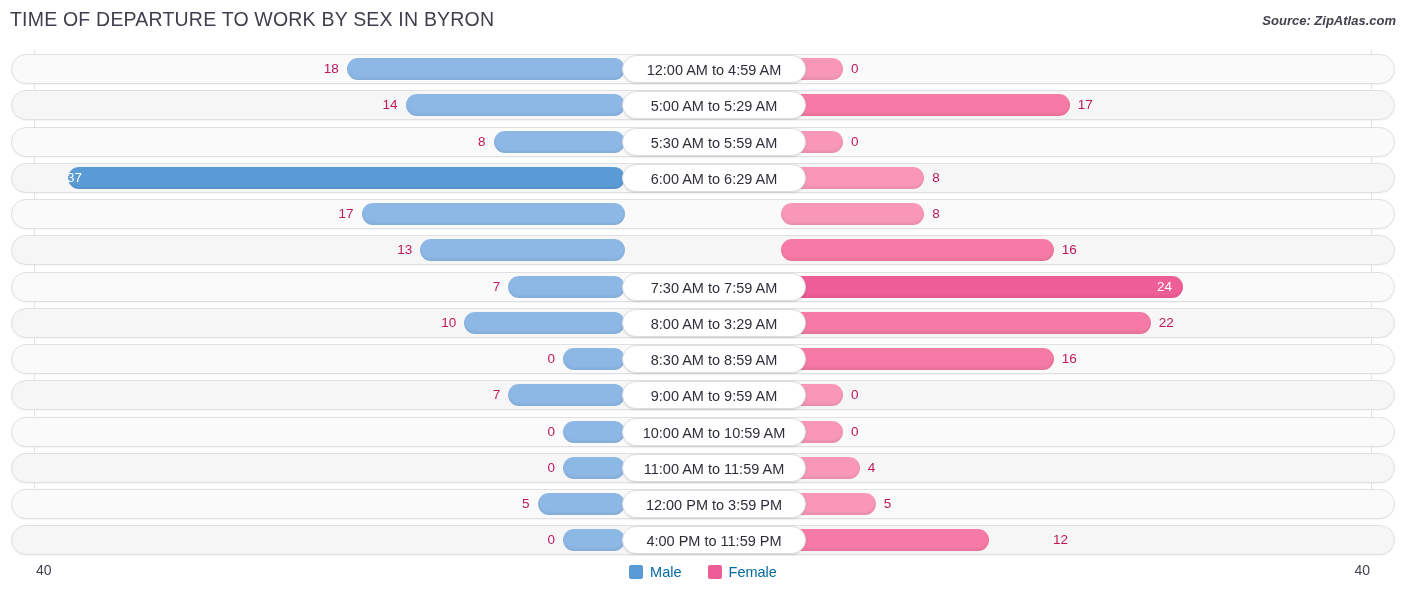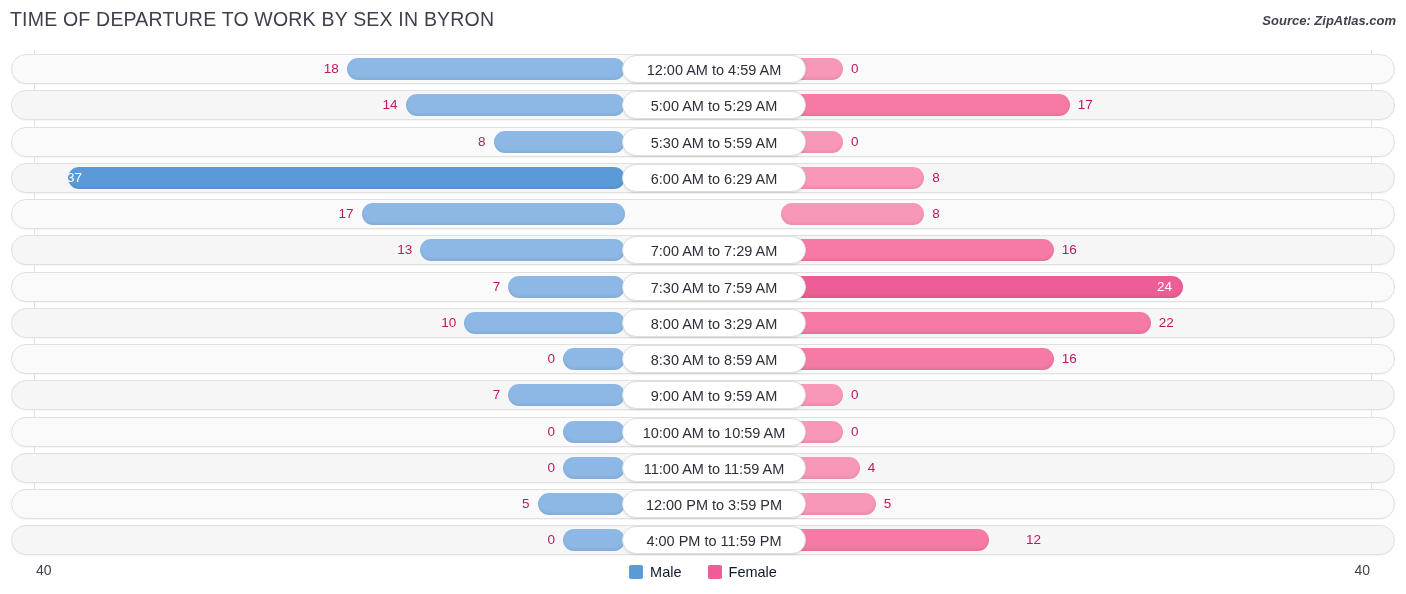--- a/index.html
+++ b/index.html
@@ -93,21 +93,21 @@
   #axis-right{
     position:absolute;right:36px;bottom:16px;
     font-size:14px;color:#43434f;
   }
   #legend{
     position:absolute;left:0;right:0;bottom:14px;
     display:flex;justify-content:center;align-items:center;gap:26px;
   }
   .legend-item{display:flex;align-items:center;gap:7px;}
   .swatch{width:14px;height:14px;border-radius:2px;display:block;}
-  .legend-label{font-size:14.5px;color:#0f172a;}
+  .legend-label{font-size:14.5px;color:#0369a1;}
 </style>
 </head>
 <body>
 
 <div id="chart-title">TIME OF DEPARTURE TO WORK BY SEX IN BYRON</div>
 <div id="source-label">Source: ZipAtlas.com</div>
 
 <div id="plot">
   <div class="gridline" style="left:34px;"></div>
   <div class="gridline" style="left:1371px;"></div>
@@ -150,21 +150,20 @@
         <div class="val" style="left: 308.514px; width: 34px; text-align: right;">17</div>
         <div class="bar female" style="left: 770px; width: 143.333px;"></div>
         <div class="val" style="left: 921.333px;">8</div>
       </div>
       <div class="row alt" style="top: 185.25px;">
         <div class="track"></div>
         <div class="bar male" style="left: 409.216px; width: 204.784px;"></div>
         <div class="val" style="left: 367.216px; width: 34px; text-align: right;">13</div>
         <div class="bar female mid" style="left: 770px; width: 272.667px;"></div>
         <div class="val" style="left: 1050.67px;">16</div>
-        <div class="pill">7:00 AM to 7:29 AM</div>
       </div>
       <div class="row" style="top: 221.5px;">
         <div class="track"></div>
         <div class="bar male" style="left: 497.27px; width: 116.73px;"></div>
         <div class="val" style="left: 455.27px; width: 34px; text-align: right;">7</div>
         <div class="bar female hi" style="left: 770px; width: 402px;"></div>
         <div class="val inside" style="left: 1146px;">24</div>
         <div class="pill">7:30 AM to 7:59 AM</div>
       </div>
       <div class="row alt" style="top: 257.75px;">
@@ -213,21 +212,21 @@
         <div class="val" style="left: 484.622px; width: 34px; text-align: right;">5</div>
         <div class="bar female" style="left: 770px; width: 94.8333px;"></div>
         <div class="val" style="left: 872.833px;">5</div>
         <div class="pill">12:00 PM to 3:59 PM</div>
       </div>
       <div class="row alt" style="top: 475.25px;">
         <div class="track"></div>
         <div class="bar male" style="left: 552px; width: 62px;"></div>
         <div class="val" style="left: 510px; width: 34px; text-align: right;">0</div>
         <div class="bar female mid" style="left: 770px; width: 208px;"></div>
-        <div class="val" style="left: 1015px;">12</div>
+        <div class="val" style="left: 1042px;">12</div>
         <div class="pill">4:00 PM to 11:59 PM</div>
       </div>
     </div>
 </div>
 
 <div id="axis-left">40</div>
 <div id="axis-right">40</div>
 
 <div id="legend">
   <div class="legend-item">

